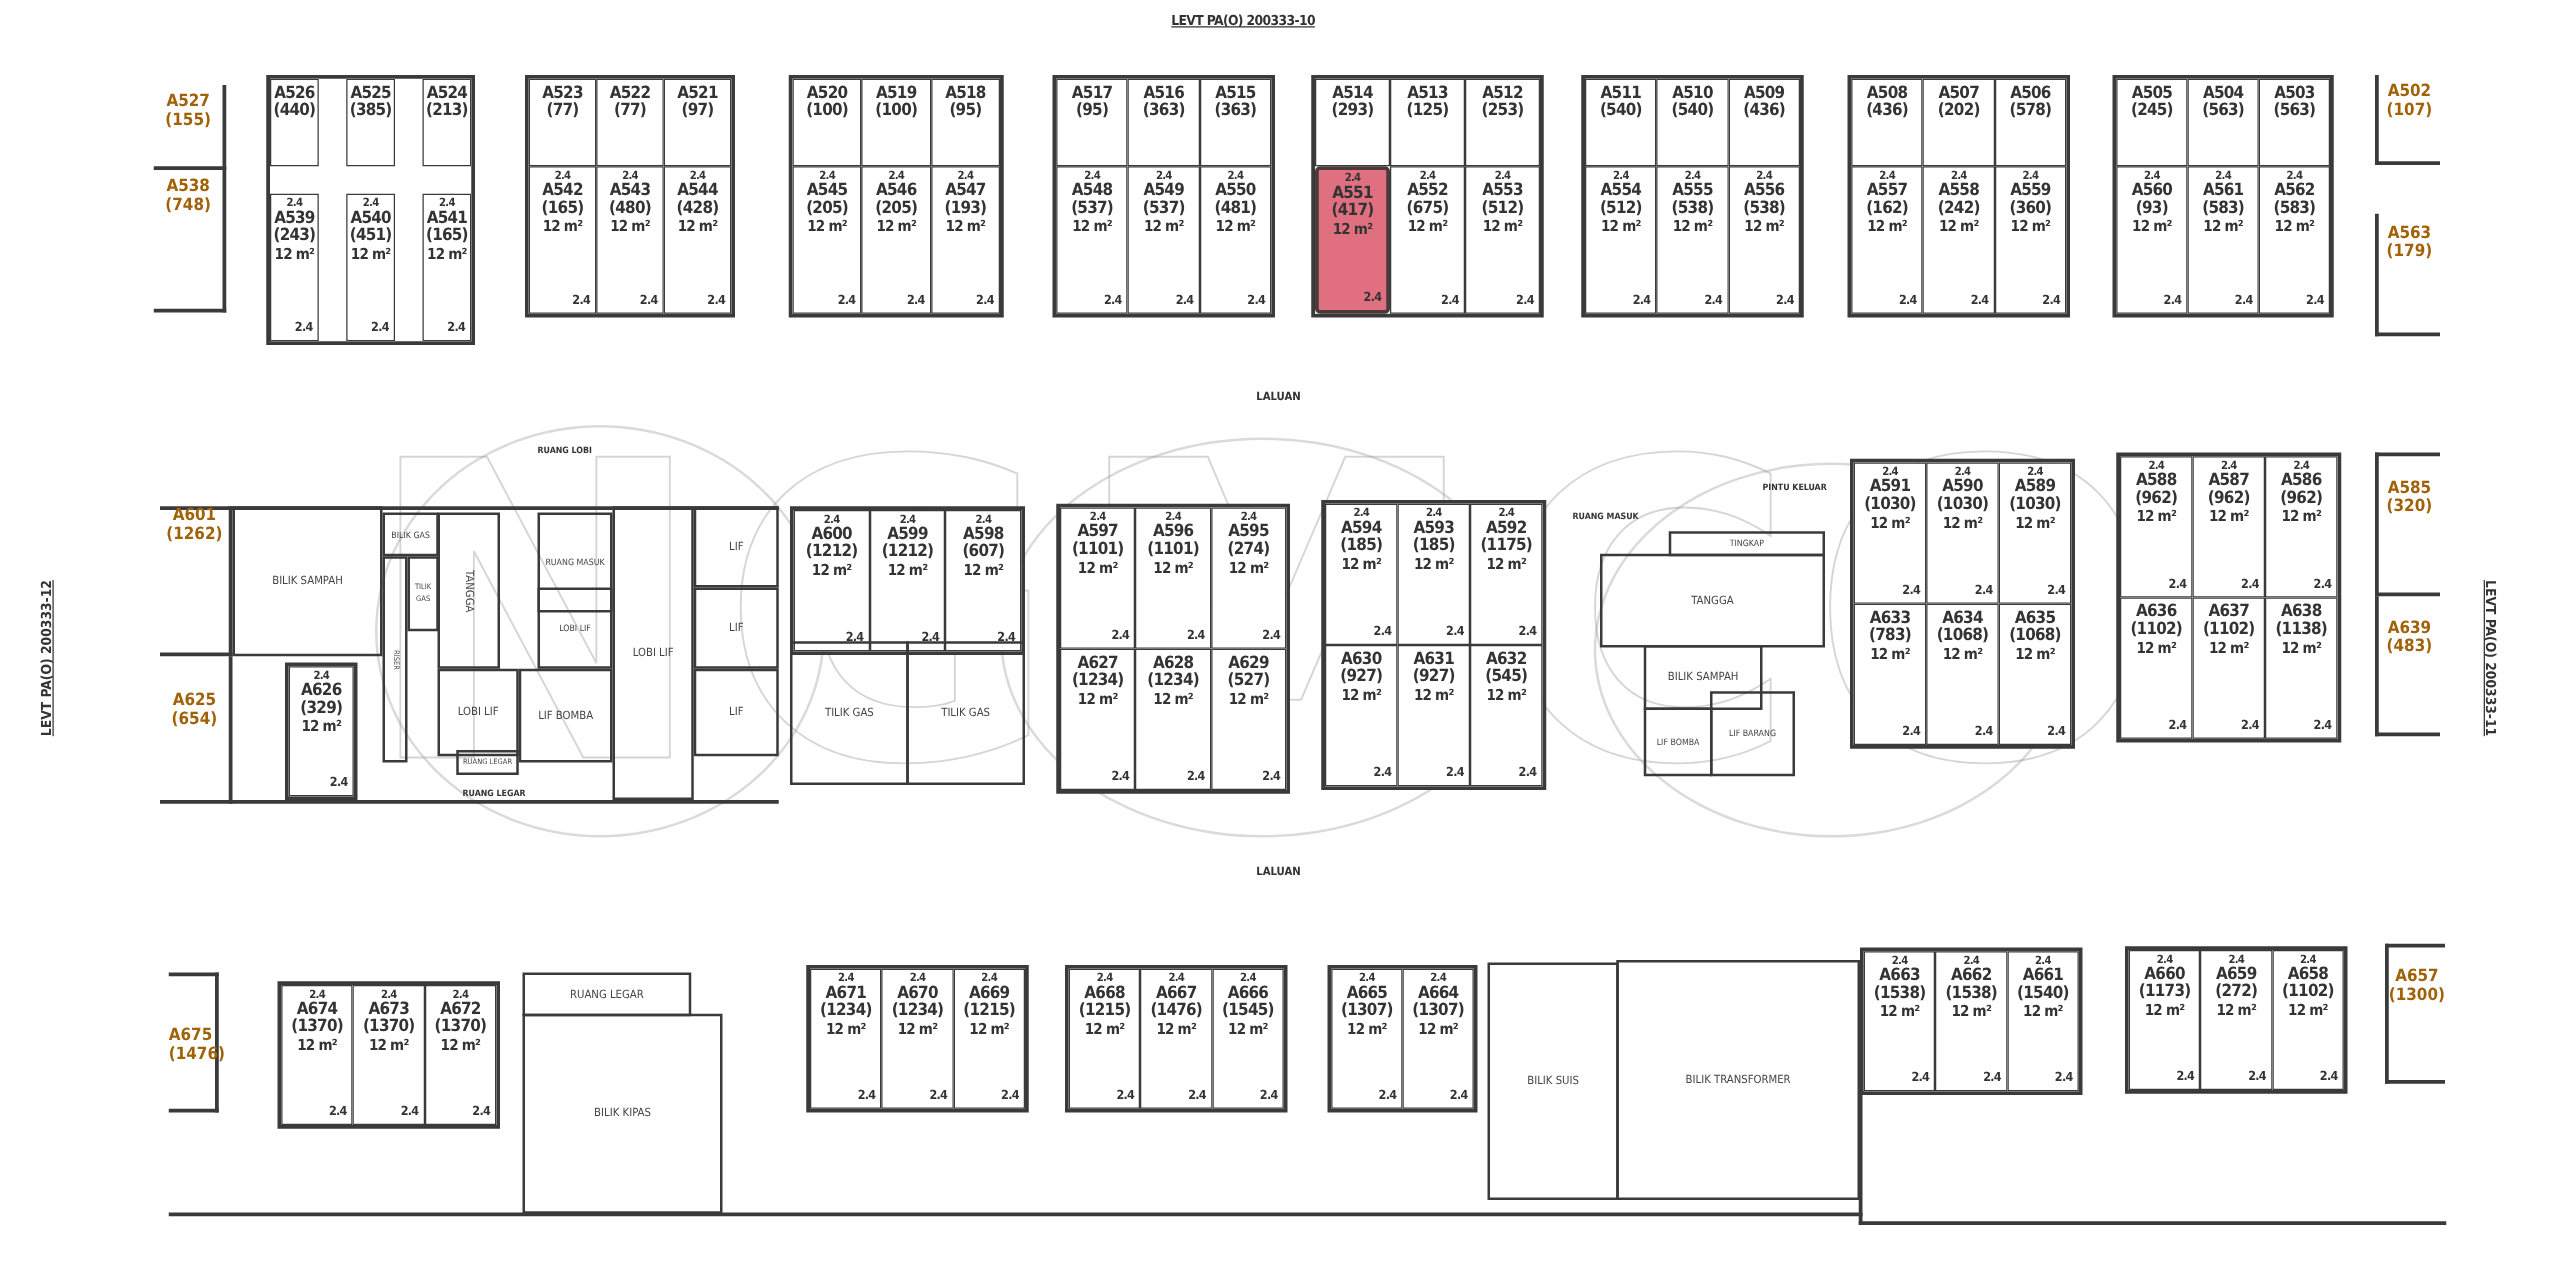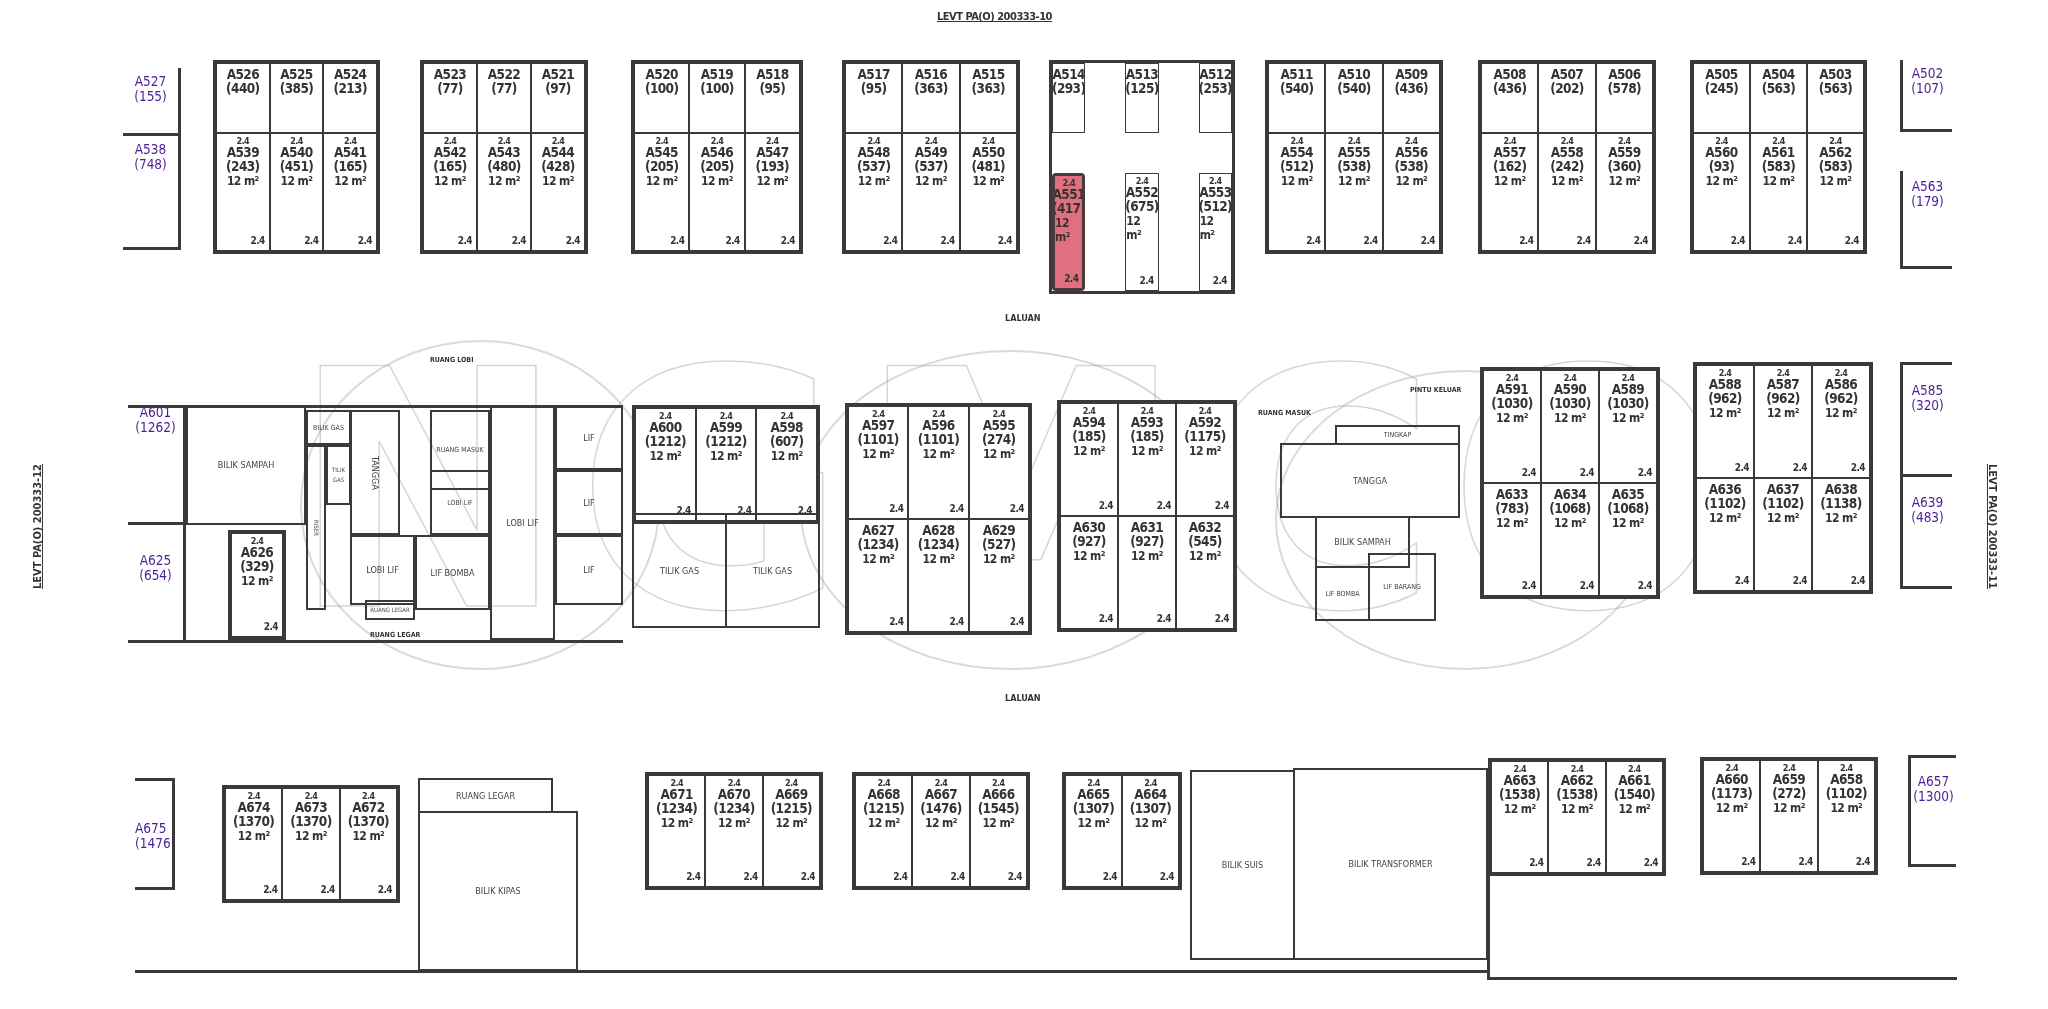--- a/index.html
+++ b/index.html
@@ -8,21 +8,21 @@
   .lbl { position: absolute; font-weight: bold; font-size: 11px; letter-spacing: -0.5px; color: #333; white-space: nowrap; text-decoration: underline; }
   .plain { position: absolute; font-weight: bold; font-size: 10px; color: #333; white-space: nowrap; text-align: center; line-height: 11px; }
   .vert { position: absolute; font-weight: bold; font-size: 11px; color: #333; white-space: nowrap; text-decoration: underline; transform-origin: center center; }
   .block { position: absolute; border: 3px solid #3a3a3a; display: grid; }
   .cell { border: 1.5px solid #3a3a3a; position: relative; display: flex; flex-direction: column; align-items: center; justify-content: flex-start;
           font-weight: bold; font-size: 13.5px; line-height: 14px; letter-spacing: -0.6px; color: #333; padding-top: 3px; overflow: hidden; background: #fff; }
   .cell .lvl { font-size: 9px; line-height: 8px; }
   .cell .area { font-size: 12px; margin-top: 1px; }
   .cell .dim { position: absolute; bottom: 2px; right: 4px; font-size: 10px; }
   .cell.hl { background: #e0707f; border: 3px solid #4a3a3a; border-radius: 4px; }
-  .side { position: absolute; border-right: 3px solid #3a3a3a; font-weight: normal; font-size: 13.5px; line-height: 15px; color: #4c1d95; text-align: center; }
+  .side { position: absolute; border-right: 3px solid #3a3a3a; font-weight: bold; font-size: 13.5px; line-height: 15px; color: #a16207; text-align: center; }
   .side.rb { border-right: none; border-left: 3px solid #3a3a3a; }
   .hline { position: absolute; height: 3px; background: #3a3a3a; }
   .vline { position: absolute; width: 3px; background: #3a3a3a; }
   .room { position: absolute; border: 2.5px solid #3a3a3a; display: flex; align-items: center; justify-content: center; text-align: center;
           font-weight: normal; font-size: 9px; line-height: 10px; color: #444; background: transparent; }
   .wm { position: absolute; border: 2px solid rgba(150,150,150,0.35); border-radius: 50%; pointer-events: none; }
   .wmtext { position: absolute; font-size: 330px; font-weight: bold; color: transparent; -webkit-text-stroke: 1.5px rgba(150,150,150,0.4); letter-spacing: 10px; pointer-events: none; font-family: "DejaVu Sans", sans-serif; }
 </style>
 </head>
 <body>
@@ -41,21 +41,21 @@
 <div class="side" style="left:123px;top:68px;width:58px;height:68px;border-bottom:3px solid #3a3a3a;padding-top:6px;">
   <div>A527</div>
   <div>(155)</div>
 </div>
 <div class="side" style="left:123px;top:136px;width:58px;height:114px;border-bottom:3px solid #3a3a3a;padding-top:6px;">
   <div>A538</div>
   <div>(748)</div>
 </div>
 
 <div id="top-blocks">
-    <div class="block" style="left: 213px; top: 60px; width: 167px; grid-template-columns: repeat(3, 1fr); grid-template-rows: 70px 118px;">
+    <div class="block" style="left: 213px; top: 60px; width: 167px; grid-template-columns: repeat(3, 1fr); grid-template-rows: 70px 118px; gap: 22px;">
       <div class="cell">
         <span>A526</span>
         <span>(440)</span>
       </div>
       <div class="cell">
         <span>A525</span>
         <span>(385)</span>
       </div>
       <div class="cell">
         <span>A524</span>
@@ -181,21 +181,21 @@
         <span class="dim">2.4</span>
       </div>
       <div class="cell">
         <span class="lvl">2.4</span>
         <span>A550</span>
         <span>(481)</span>
         <span class="area">12 m²</span>
         <span class="dim">2.4</span>
       </div>
     </div>
-    <div class="block" style="left: 1049px; top: 60px; width: 186px; grid-template-columns: repeat(3, 1fr); grid-template-rows: 70px 118px; gap: 40px;">
+    <div class="block" style="left: 1049px; top: 60px; width: 186px; grid-template-columns: repeat(3, 1fr); grid-template-rows: 70px 118px;">
       <div class="cell">
         <span>A514</span>
         <span>(293)</span>
       </div>
       <div class="cell">
         <span>A513</span>
         <span>(125)</span>
       </div>
       <div class="cell">
         <span>A512</span>

